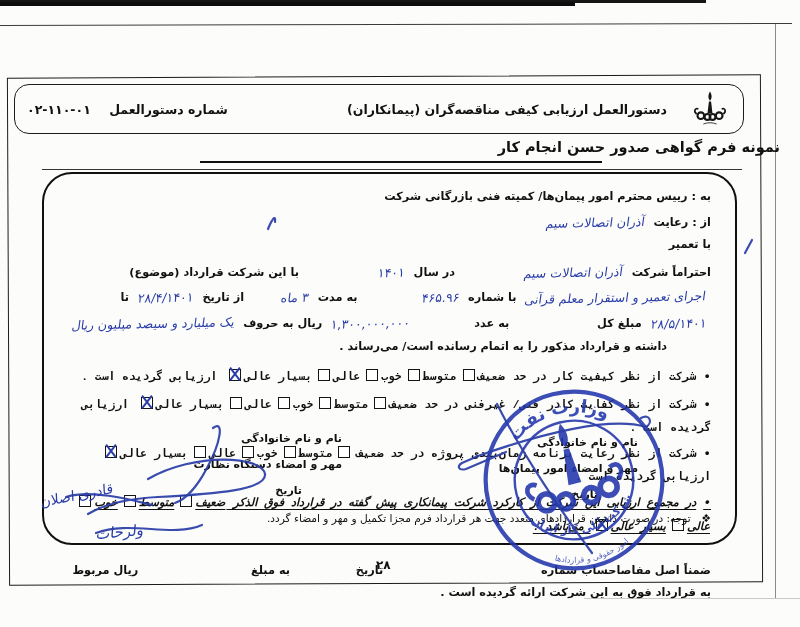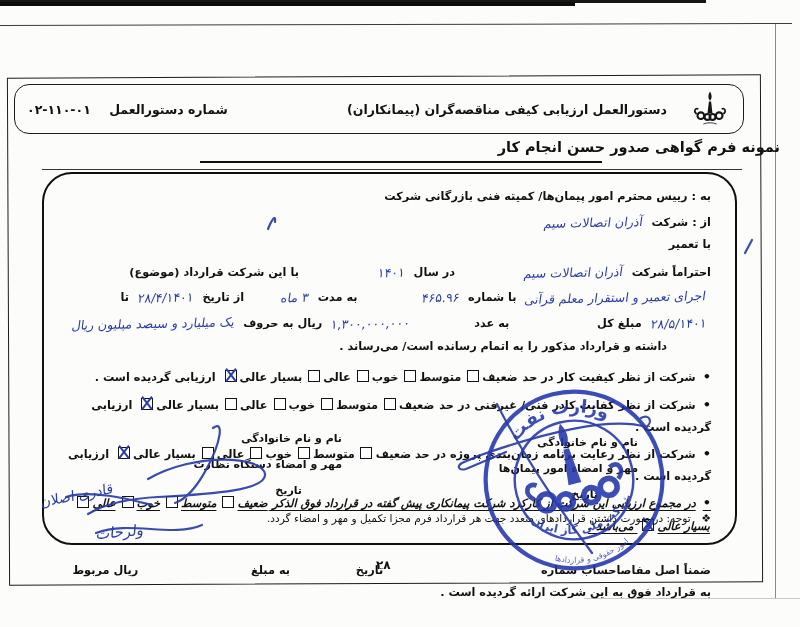--- a/index.html
+++ b/index.html
@@ -46,21 +46,21 @@
   .pt{white-space:normal;}
   .hw{color:var(--ink);font-weight:500;display:inline-block;
       transform:skewX(-9deg) rotate(-1.2deg);font-size:12.5px;margin:0 5px;position:relative;top:1px;letter-spacing:.4px;}
   .dots{display:inline-block;overflow:hidden;white-space:nowrap;height:1.1em;
       vertical-align:bottom;color:#4a4a4a;font-weight:normal;letter-spacing:.5px;font-size:9px;}
   .dots::after{content:"......................................................................................................................";}
   .para{margin-top:2px;}
 
   
   .ev-rows{margin-top:6px;}
-  .ev-row{margin:2px 0;line-height:1.95;}
+  .ev-row{margin:2px 0;line-height:1.95;font-family:Liberation Mono, monospace;}
   .ev-row::before{content:"•";margin-left:7px;font-size:13px;}
   .ev-row.emph{font-style:italic;text-decoration:underline;text-underline-offset:3px;}
   .ev-row.emph::before{content:"•";}
   .opt{white-space:nowrap;margin:0 1px;}
   .optl{margin-left:3px;}
   .cb{display:inline-block;width:10px;height:10px;border:1.7px solid #141414;
       vertical-align:-1px;margin-left:4px;position:relative;background:#fff;}
   .cb.checked::before,.cb.checked::after{content:"";position:absolute;left:4px;top:-4px;width:0;height:16px;
       border-left:2.1px solid var(--ink);}
   .cb.checked::before{transform:rotate(38deg);}
@@ -124,21 +124,21 @@
 <div class="page-title">نمونه فرم گواهی صدور حسن انجام کار</div>
 <div class="title-rule1"></div>
 <div class="title-rule2"></div>
 
 <div class="main-box">
   <div class="fline">
     <span class="pt">به : رییس محترم امور پیمان‌ها/ کمیته فنی بازرگانی شرکت</span>
     <span class="dots" style="width:140px"></span>
   </div>
   <div class="fline">
-    <span class="pt">از : شرکت</span>
+    <span class="pt">از : رعایت</span>
     <span class="hw">آذران اتصالات سیم</span>
     <span class="dots" style="width:70px"></span>
   </div>
   <div class="fline">با تعمیر</div>
 
   <div class="para"><span class="pt"> احتراماً شرکت </span><span class="hw">آذران اتصالات سیم</span><span class="dots" style="width: 60px;"></span><span class="pt"> در سال </span><span class="hw">۱۴۰۱</span><span class="dots" style="width: 70px;"></span><span class="pt"> با این شرکت قرارداد (موضوع) </span><span class="hw">اجرای تعمیر و استقرار معلم قرآنی</span><span class="pt"> با شماره </span><span class="hw">۴۶۵.۹۶</span><span class="dots" style="width: 55px;"></span><span class="pt"> به مدت </span><span class="hw">۳ ماه</span><span class="dots" style="width: 28px;"></span><span class="pt"> از تاریخ </span><span class="hw">۲۸/۴/۱۴۰۱</span><span class="pt"> تا </span><span class="hw">۲۸/۵/۱۴۰۱</span><span class="pt"> مبلغ کل </span><span class="dots" style="width: 80px;"></span><span class="pt"> به عدد </span><span class="dots" style="width: 55px;"></span><span class="hw">۱,۳۰۰,۰۰۰,۰۰۰</span><span class="pt"> ریال به حروف </span><span class="hw">یک میلیارد و سیصد میلیون ریال</span><span class="dots" style="width: 40px;"></span><span class="pt"> داشته و قرارداد مذکور را به اتمام رسانده است/ می‌رساند . </span></div>
 
   <div class="ev-rows">
       <div class="ev-row"><span class="pt">شرکت از نظر کیفیت کار در حد </span><span class="opt"><span class="optl">ضعیف</span><span class="cb"></span></span><span class="opt"><span class="optl">متوسط</span><span class="cb"></span></span><span class="opt"><span class="optl">خوب</span><span class="cb"></span></span><span class="opt"><span class="optl">عالی</span><span class="cb"></span></span><span class="opt"><span class="optl">بسیار عالی</span><span class="cb checked"></span></span><span class="pt"> ارزیابی گردیده است .</span></div>
       <div class="ev-row"><span class="pt">شرکت از نظر کفایت کادر فنی/ غیرفنی در حد </span><span class="opt"><span class="optl">ضعیف</span><span class="cb"></span></span><span class="opt"><span class="optl">متوسط</span><span class="cb"></span></span><span class="opt"><span class="optl">خوب</span><span class="cb"></span></span><span class="opt"><span class="optl">عالی</span><span class="cb"></span></span><span class="opt"><span class="optl">بسیار عالی</span><span class="cb checked"></span></span><span class="pt"> ارزیابی گردیده است .</span></div>

